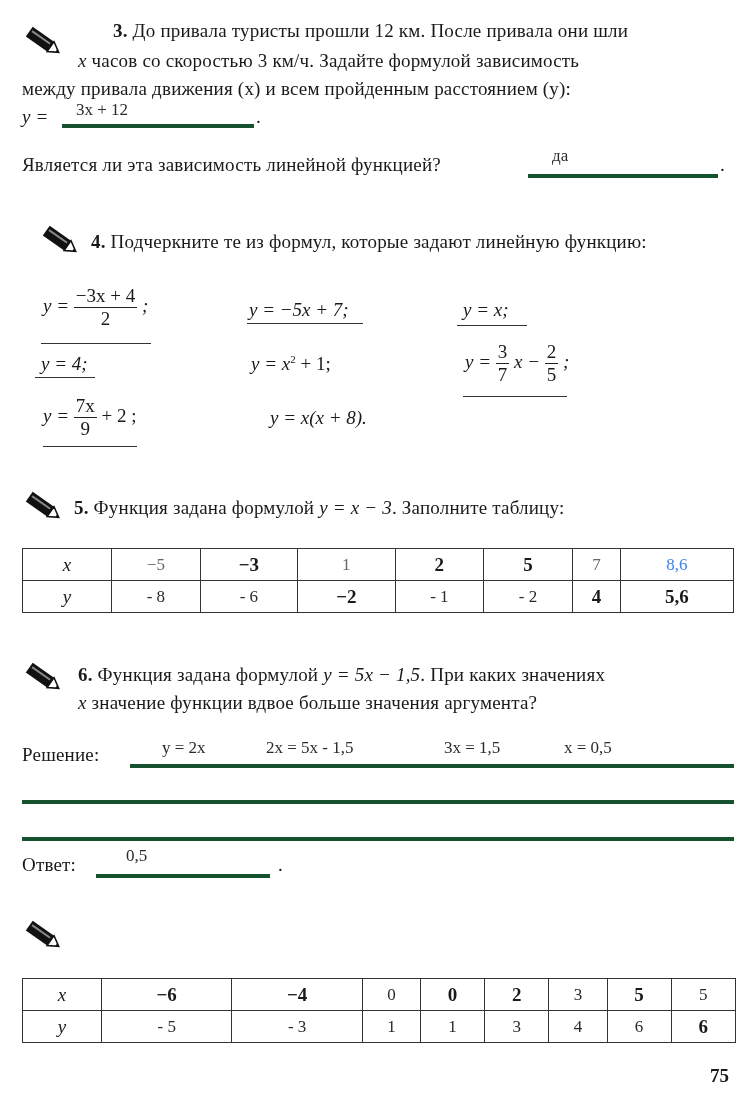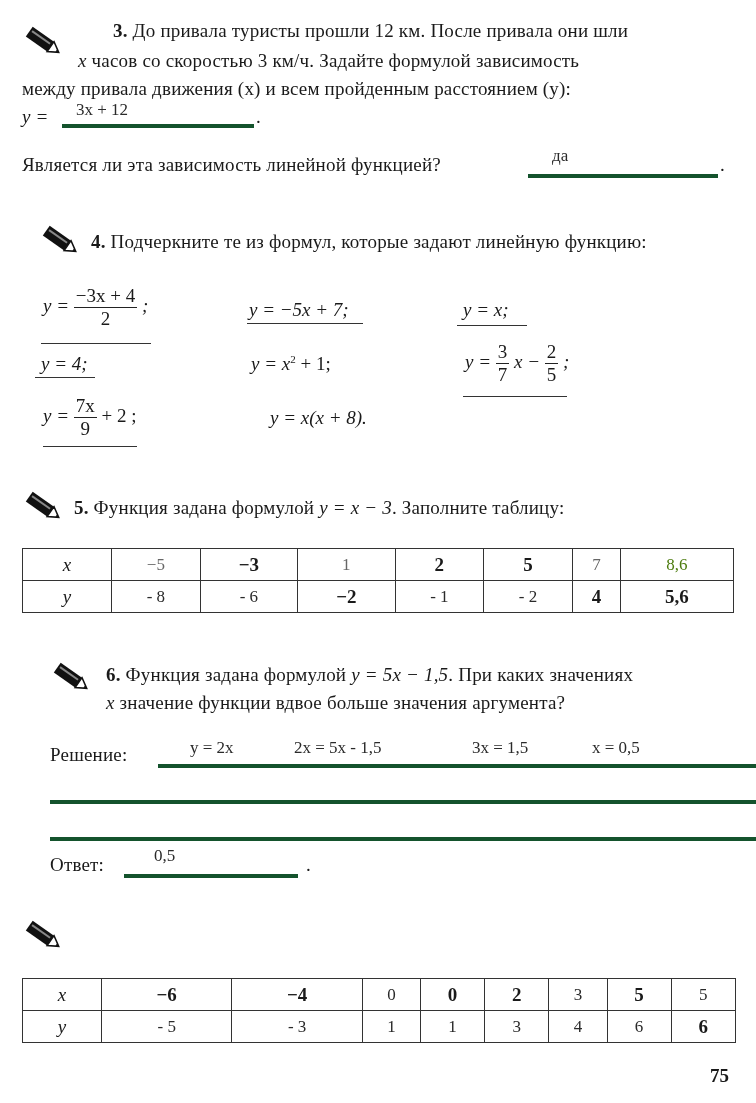--- a/index.html
+++ b/index.html
@@ -122,37 +122,37 @@
   <table class="t" style="left:22px;top:63px;width:712px;">
     <tbody>
         <tr>
       <td class="head" style="width:88px;">x</td>
       <td class="hand" style="color:#666;">−5</td>
       <td style="font-weight:bold;">−3</td>
       <td class="hand" style="color:#666;">1</td>
       <td style="font-weight:bold;">2</td>
       <td style="font-weight:bold;">5</td>
       <td class="hand" style="color:#666;">7</td>
-      <td class="hand" style="color:#4d7c0f;">8,6</td>
+      <td class="hand" style="color:#3b82f6;">8,6</td>
     </tr>
     <tr>
       <td class="head">y</td>
       <td class="hand">- 8</td>
       <td class="hand">- 6</td>
       <td style="font-weight:bold;">−2</td>
       <td class="hand">- 1</td>
       <td class="hand">- 2</td>
       <td style="font-weight:bold;">4</td>
       <td style="font-weight:bold;">5,6</td>
     </tr>
   </tbody>
     </table>
 </div>
 
-<div class="abs" style="left:0;top:650px;width:653px;height:240px;margin-left:28px;">
+<div class="abs" style="left:0;top:650px;width:653px;height:240px;">
   <svg class="abs pencil" style="left:24px;top:12px;" viewBox="0 0 40 32">
     <g transform="rotate(35 20 16)">
       <rect x="2" y="10" width="26" height="12" fill="#111"></rect>
       <rect x="4" y="13" width="22" height="2" fill="#888"></rect>
       <polygon points="28,10 38,16 28,22" fill="#fff" stroke="#111" stroke-width="1.5"></polygon>
       <polygon points="35,14.5 38,16 35,17.5" fill="#111"></polygon>
     </g>
   </svg>
   <div class="abs task-text" style="left:78px;top:10px;width:660px;">
     <span class="num">6.</span>

